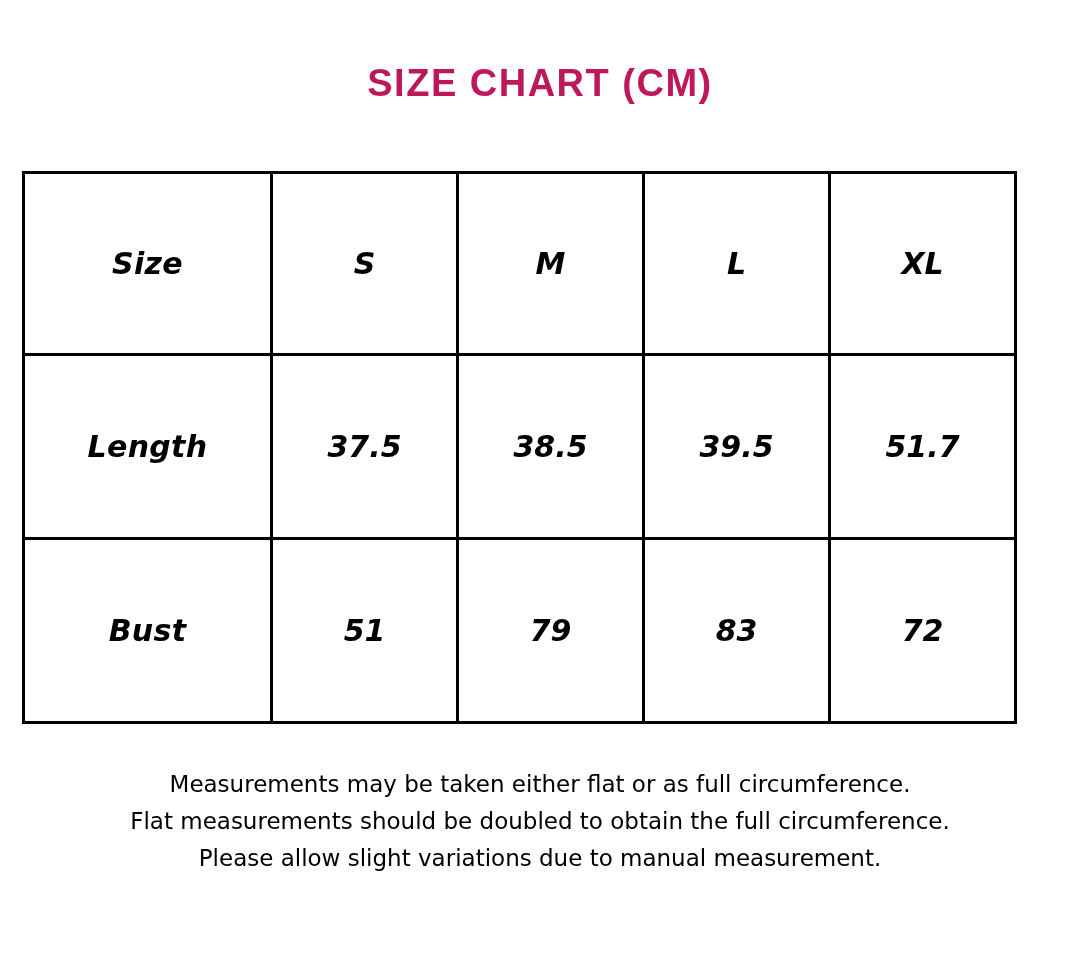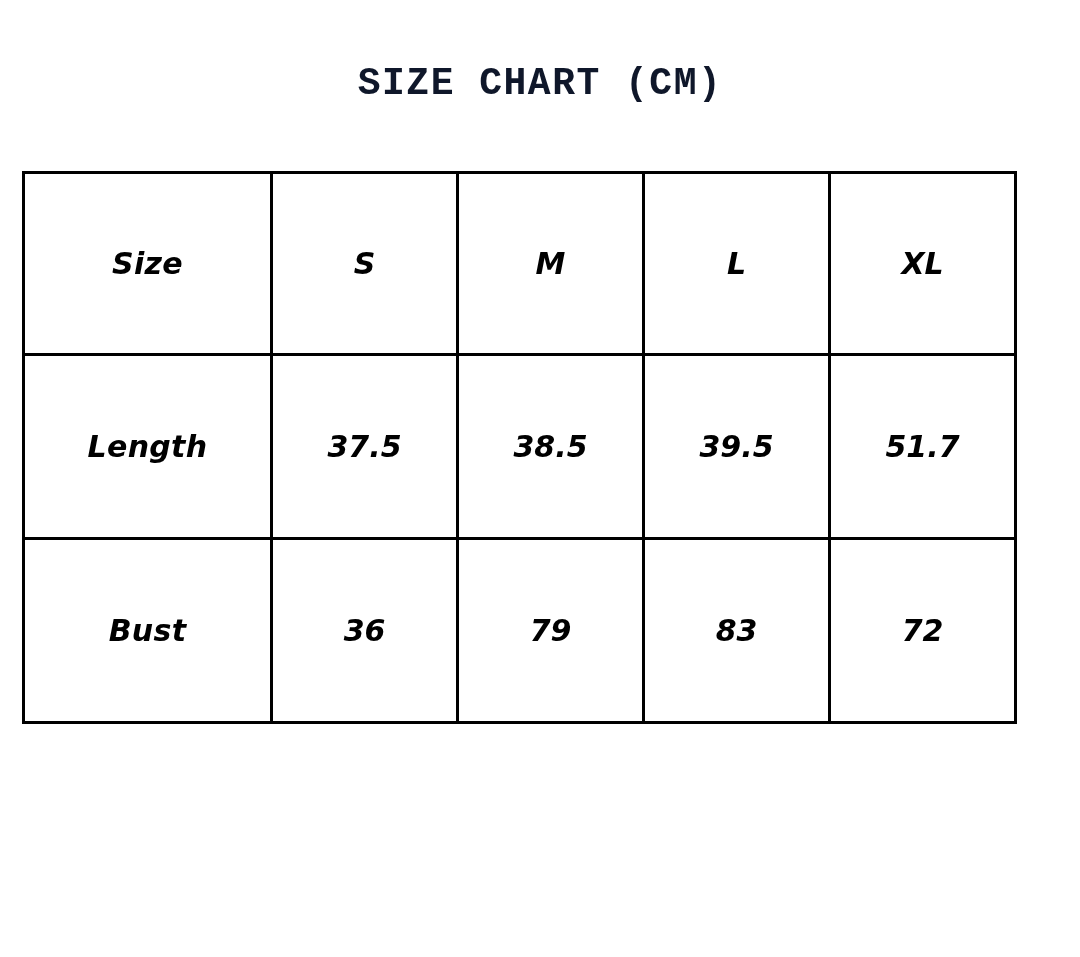--- a/index.html
+++ b/index.html
@@ -19,25 +19,25 @@
     width: 1080px;
     height: 957px;
     background: #ffffff;
   }
   .chart-title {
     position: absolute;
     top: 62px;
     left: 0;
     width: 1080px;
     text-align: center;
-    font-family: Liberation Mono, monospace;
+    font-family: Liberation Sans, sans-serif;
     font-size: 38px;
     font-weight: bold;
     letter-spacing: 1.5px;
-    color: #0f172a;
+    color: #be185d;
   }
   .table-wrap {
     position: absolute;
     top: 171px;
     left: 22px;
     width: 991px;
     font-style: italic;
   }
   table.size-table {
     border-collapse: collapse;
@@ -109,23 +109,28 @@
         </tr>
         <tr>
           <td class="label-cell">Length</td>
           <td class="val-cell">37.5</td>
           <td class="val-cell">38.5</td>
           <td class="val-cell">39.5</td>
           <td class="val-cell">51.7</td>
         </tr>
         <tr>
           <td class="label-cell">Bust</td>
-          <td class="val-cell">36</td>
+          <td class="val-cell">51</td>
           <td class="val-cell">79</td>
           <td class="val-cell">83</td>
           <td class="val-cell">72</td>
         </tr>
       </tbody>
     </table>
   </div>
 
+  <div class="notes">
+    <div>Measurements may be taken either flat or as full circumference.</div>
+    <div>Flat measurements should be doubled to obtain the full circumference.</div>
+    <div>Please allow slight variations due to manual measurement.</div>
+  </div>
 
 </div>
 
 </body></html>

